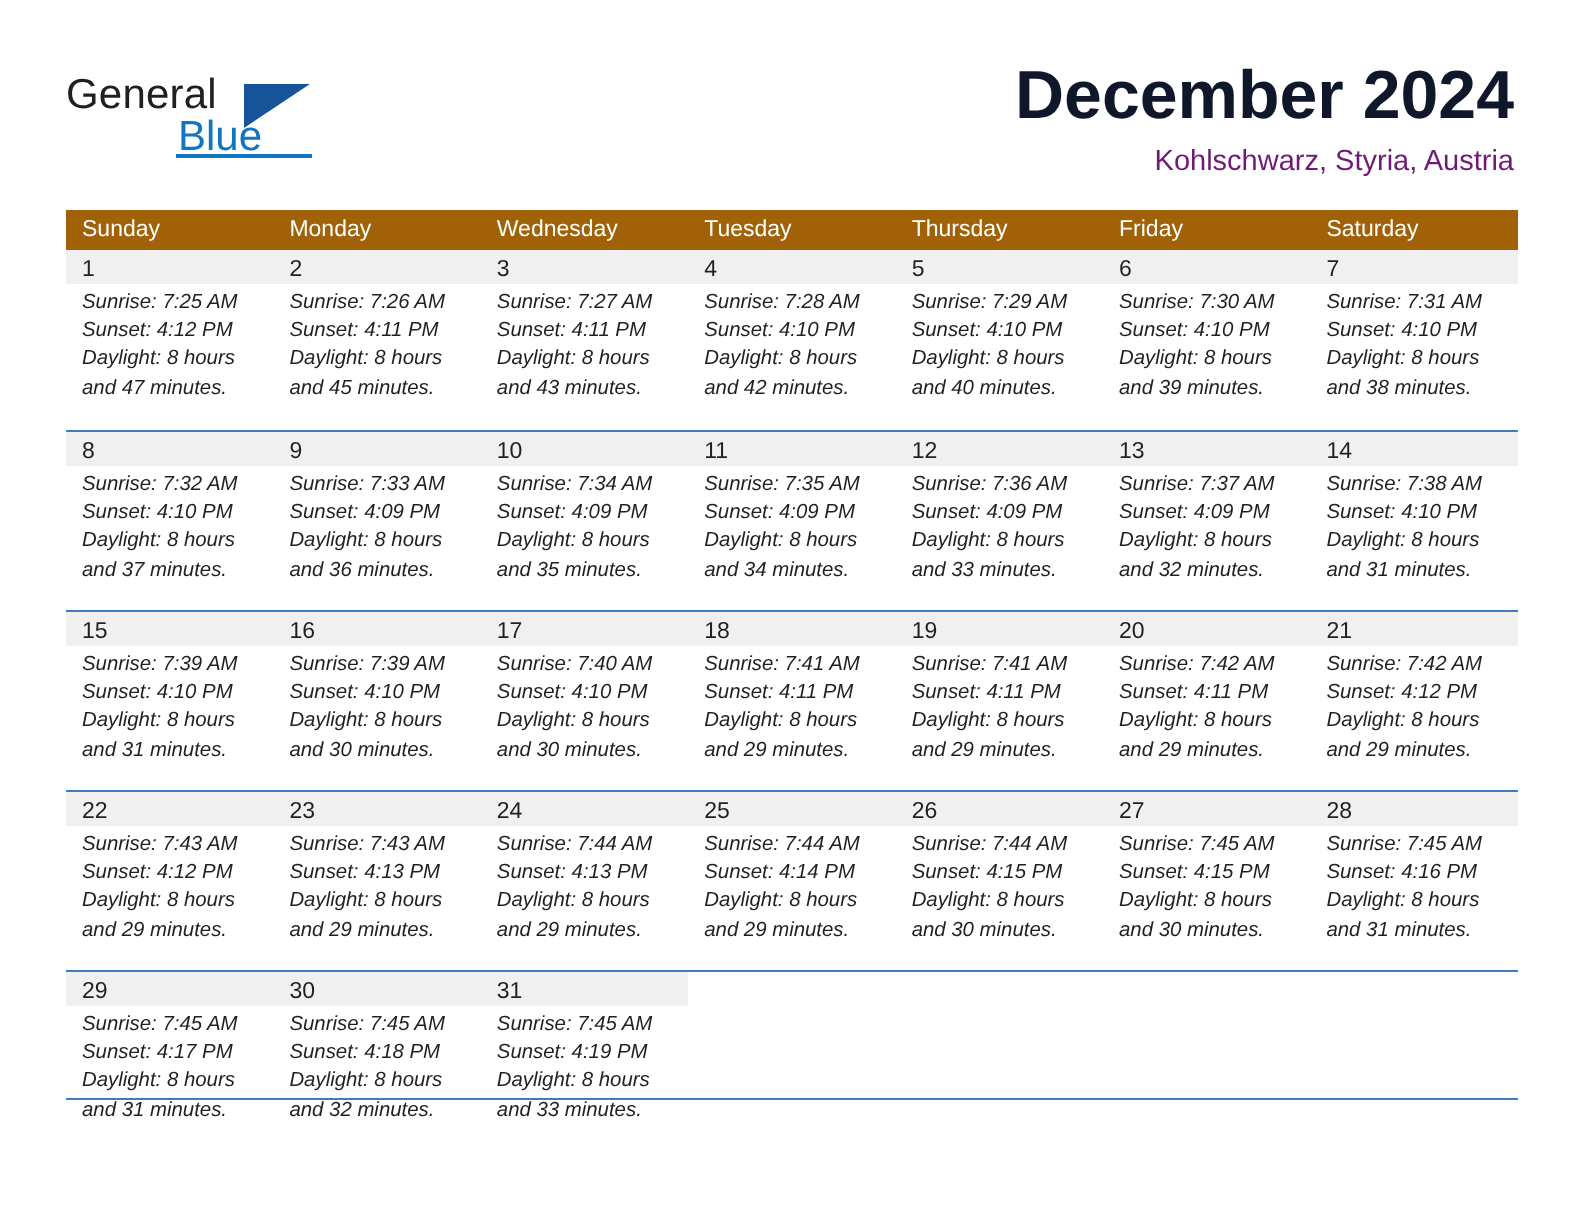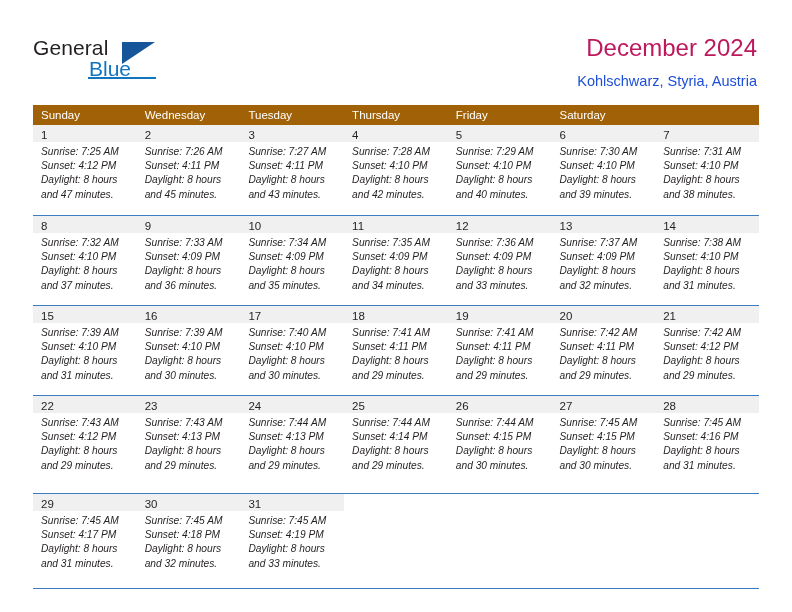--- a/index.html
+++ b/index.html
@@ -70,29 +70,29 @@
     background: #1175c0;
   }
 
   .title-block {
     position: absolute;
     right: 35px;
     top: 30px;
     text-align: right;
   }
   .cal-title {
-    font-size: 24px;
-    font-weight: normal;
-    color: #be185d;
+    font-size: 34px;
+    font-weight: bold;
+    color: #0f172a;
     line-height: 36px;
     white-space: nowrap;
   }
   .cal-subtitle {
     font-size: 14.5px;
-    color: #1d4ed8;
+    color: #701a75;
     line-height: 20px;
     margin-top: 5px;
     white-space: nowrap;
   }
 
   
   .calendar {
     position: absolute;
     left: 33px;
     top: 105px;
@@ -115,21 +115,21 @@
   }
 
   .week-row {
     display: flex;
     width: 726px;
     border-top: 1.3px solid #3c7dc0;
     height: 90px;
     box-sizing: border-box;
   }
   .week-row.first { border-top: none; }
-  .week-row.last { border-bottom: 1.3px solid #3c7dc0; height: 96px; margin-top: 8px; }
+  .week-row.last { border-bottom: 1.3px solid #3c7dc0; height: 65px; }
 
   .day-cell {
     width: 103.714px;
     box-sizing: border-box;
     position: relative;
   }
   .day-cell.filled .daynum-band {
     background: #f0f0f0;
   }
   .daynum-band {
@@ -172,20 +172,21 @@
     <div class="title-block">
       <div class="cal-title">December 2024</div>
       <div class="cal-subtitle">Kohlschwarz, Styria, Austria</div>
     </div>
 
   </div>
 
   <div class="calendar">
     <div class="weekday-row" id="weekday-row">
         <div class="weekday">Sunday</div>
+        <div class="weekday">Monday</div>
         <div class="weekday">Wednesday</div>
         <div class="weekday">Tuesday</div>
         <div class="weekday">Thursday</div>
         <div class="weekday">Friday</div>
         <div class="weekday">Saturday</div>
       </div>
     <div id="weeks-container">
         <div class="week-row first">
           <div class="day-cell filled">
             <div class="daynum-band"><span class="daynum">1</span></div>

